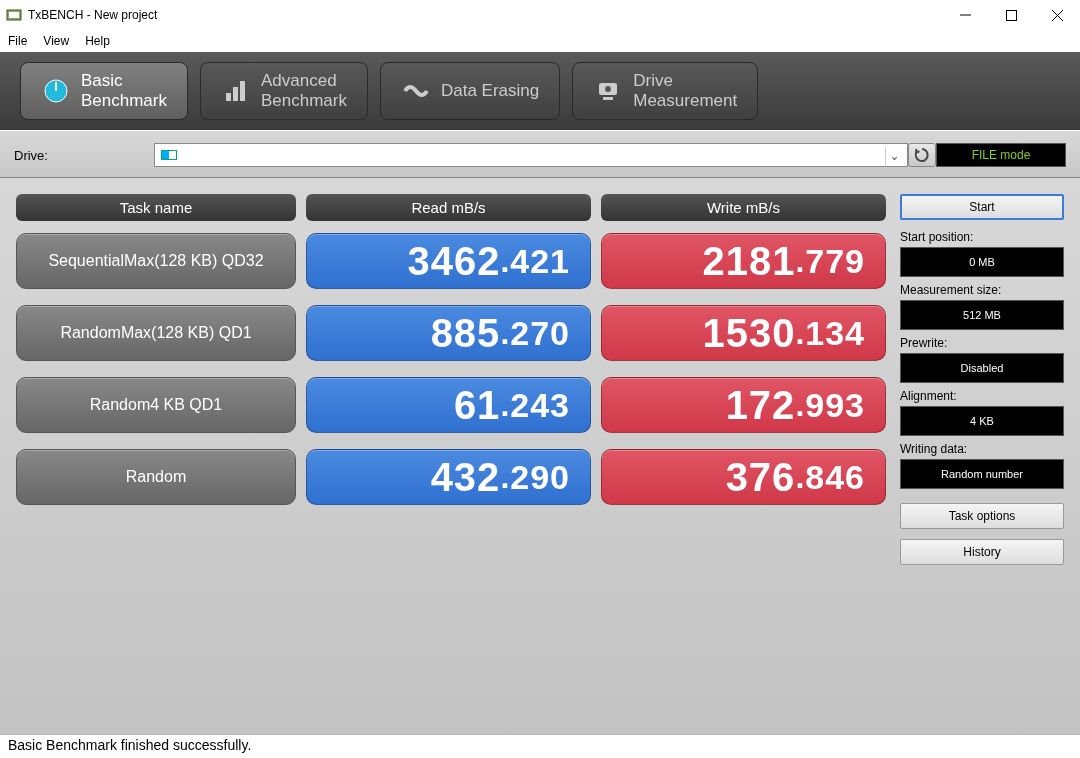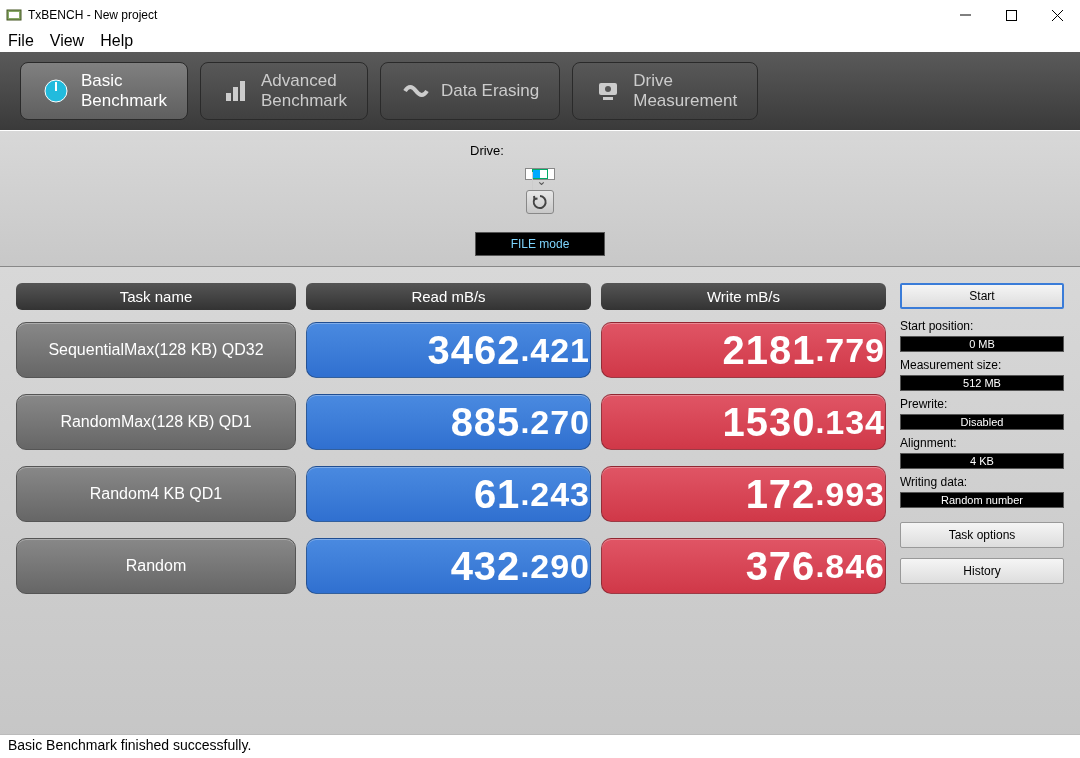--- a/index.html
+++ b/index.html
@@ -6,40 +6,40 @@
   body { font-family: "Segoe UI", Tahoma, sans-serif; background: #fff; width: 1080px; height: 758px; overflow: hidden; position: relative; }
   
   
   .titlebar { height: 30px; display: flex; align-items: center; padding-left: 6px; background: #fff; }
   .titlebar-icon { width: 16px; height: 16px; margin-right: 6px; }
   .titlebar-text { font-size: 12px; flex: 1; }
   .window-controls { display: flex; }
   .win-btn { width: 46px; height: 30px; display: flex; align-items: center; justify-content: center; font-size: 14px; }
   
   
-  .menubar { height: 22px; display: flex; align-items: center; padding: 0 8px; gap: 16px; font-size: 16px; }
+  .menubar { height: 22px; display: flex; align-items: center; padding: 0 8px; gap: 16px; font-size: 12px; }
   .menubar span { cursor: default; }
   
   
   .tabbar { background: linear-gradient(#5a5a5a,#3a3a3a); padding: 10px 20px; display: flex; gap: 12px; }
   .tab {
     display: flex; align-items: center; gap: 10px; padding: 8px 20px;
     border-radius: 8px; color: #ccc; font-size: 17px; cursor: default;
     background: linear-gradient(#585858,#404040); border: 1px solid #2a2a2a;
   }
   .tab.active { background: linear-gradient(#808080,#5f5f5f); color: #fff; }
   .tab-icon { width: 30px; height: 30px; display:flex; align-items:center; justify-content:center; }
   
   
-  .drive-row { display: flex; align-items: center; padding: 12px 14px 10px; background: linear-gradient(#d8d8d8,#c8c8c8); gap: 10px; border-top:1px solid #fff; border-bottom:1px solid #888;flex-direction:column;}
+  .drive-row { display: flex; align-items: center; padding: 12px 14px 10px; background: linear-gradient(#d8d8d8,#c8c8c8); border-top:1px solid #fff; border-bottom:1px solid #888;}
   .drive-label { font-size: 13px; width: 140px; }
   .drive-select { flex: 1; height: 24px; background: #fff; border: 1px solid #888; display: flex; align-items:center; padding: 0 6px; font-size: 12px; position: relative;}
   .drive-chevron { position:absolute; right:4px; top:3px; width:18px;height:18px; border-left:1px solid #ccc; display:flex;align-items:center;justify-content:center; color:#555;}
   .refresh-btn { width: 28px; height: 24px; background: linear-gradient(#e8e8e8,#c8c8c8); border:1px solid #888; border-radius:3px; display:flex;align-items:center;justify-content:center;}
-  .file-mode-btn { width: 130px; height: 24px; background: #000; color: #7dd3fc; font-size: 12px; display:flex;align-items:center;justify-content:center; border:1px solid #555;margin-top:8px;}
+  .file-mode-btn { width: 130px; height: 24px; background: #000; color: #84cc16; font-size: 12px; display:flex;align-items:center;justify-content:center; border:1px solid #555;}
   
   
   .main-area { display: flex; background: linear-gradient(#d8d8d8,#c0c0c0); padding: 16px; gap: 14px; height: 640px;}
   .results-area { flex: 1; }
   .side-panel { width: 164px; }
   
   
   .results-header { display: flex; gap: 10px; margin-bottom: 12px; }
   .results-header .hcell { background: linear-gradient(#555,#333); color: #fff; text-align:center; font-size: 15px; padding: 5px 0; border-radius: 6px; font-family: Verdana,sans-serif;}
   .hcell.task { width: 280px; }
@@ -48,34 +48,34 @@
   
   .result-row { display: flex; gap: 10px; margin-bottom: 16px; }
   .task-cell {
     width: 280px; background: linear-gradient(#888,#666); border-radius: 10px;
     color: #fff; padding: 18px 26px; font-family: Verdana,sans-serif; font-size: 16px;
     border: 1px solid #555; box-shadow: inset 0 1px 0 rgba(255,255,255,0.3);
     display:flex; flex-direction:row; justify-content:center;
   }
   .val-cell {
     flex: 1; border-radius: 10px; color: #fff; font-size: 40px; font-weight: bold;
-    display: flex; align-items: center; justify-content: flex-end; 
+    display: flex; align-items: center; justify-content: flex-end; padding-right: 20px;
     font-family: Arial, sans-serif; letter-spacing: 1px;
     border: 1px solid rgba(0,0,0,0.3); box-shadow: inset 0 1px 0 rgba(255,255,255,0.3);
   }
   .val-cell.read { background: linear-gradient(#4a8ae0,#3070d0); }
   .val-cell.write { background: linear-gradient(#e05565,#d03848); }
   .val-cell .dot { font-size: 32px; }
   .val-cell .dec { font-size: 34px; }
   
   
   .side-panel .pbtn { width: 100%; height: 26px; font-size: 12px; margin-bottom: 10px; background: linear-gradient(#f5f5f5,#ddd); border:1px solid #999; border-radius:2px; display:flex;align-items:center;justify-content:center; cursor:default;}
   .side-panel .pbtn.primary { border: 2px solid #3a7cd8; }
   .side-panel .plabel { font-size: 12px; margin: 6px 0 3px; }
-  .side-panel .pvalue { width: 100%; height: 16px; background: #000; color: #fff; font-size: 11px; display:flex;align-items:center;justify-content:center; border:1px solid #555; margin-bottom: 4px; text-align: right;}
+  .side-panel .pvalue { width: 100%; height: 30px; background: #000; color: #fff; font-size: 11px; display:flex;align-items:center;justify-content:center; border:1px solid #555; margin-bottom: 4px; text-align: right;}
   
   
   .statusbar { position:absolute; bottom:0; left:0; right:0; height: 24px; background:#fff; border-top:1px solid #bbb; padding: 2px 8px; font-size: 14px; }
   
   .ssd-icon { width:16px; height:10px; border:1px solid #0a6; background:linear-gradient(to right,#0af 50%,#fff 50%);}
 </style>
 </head>
 <body>
 
 <div class="titlebar">

